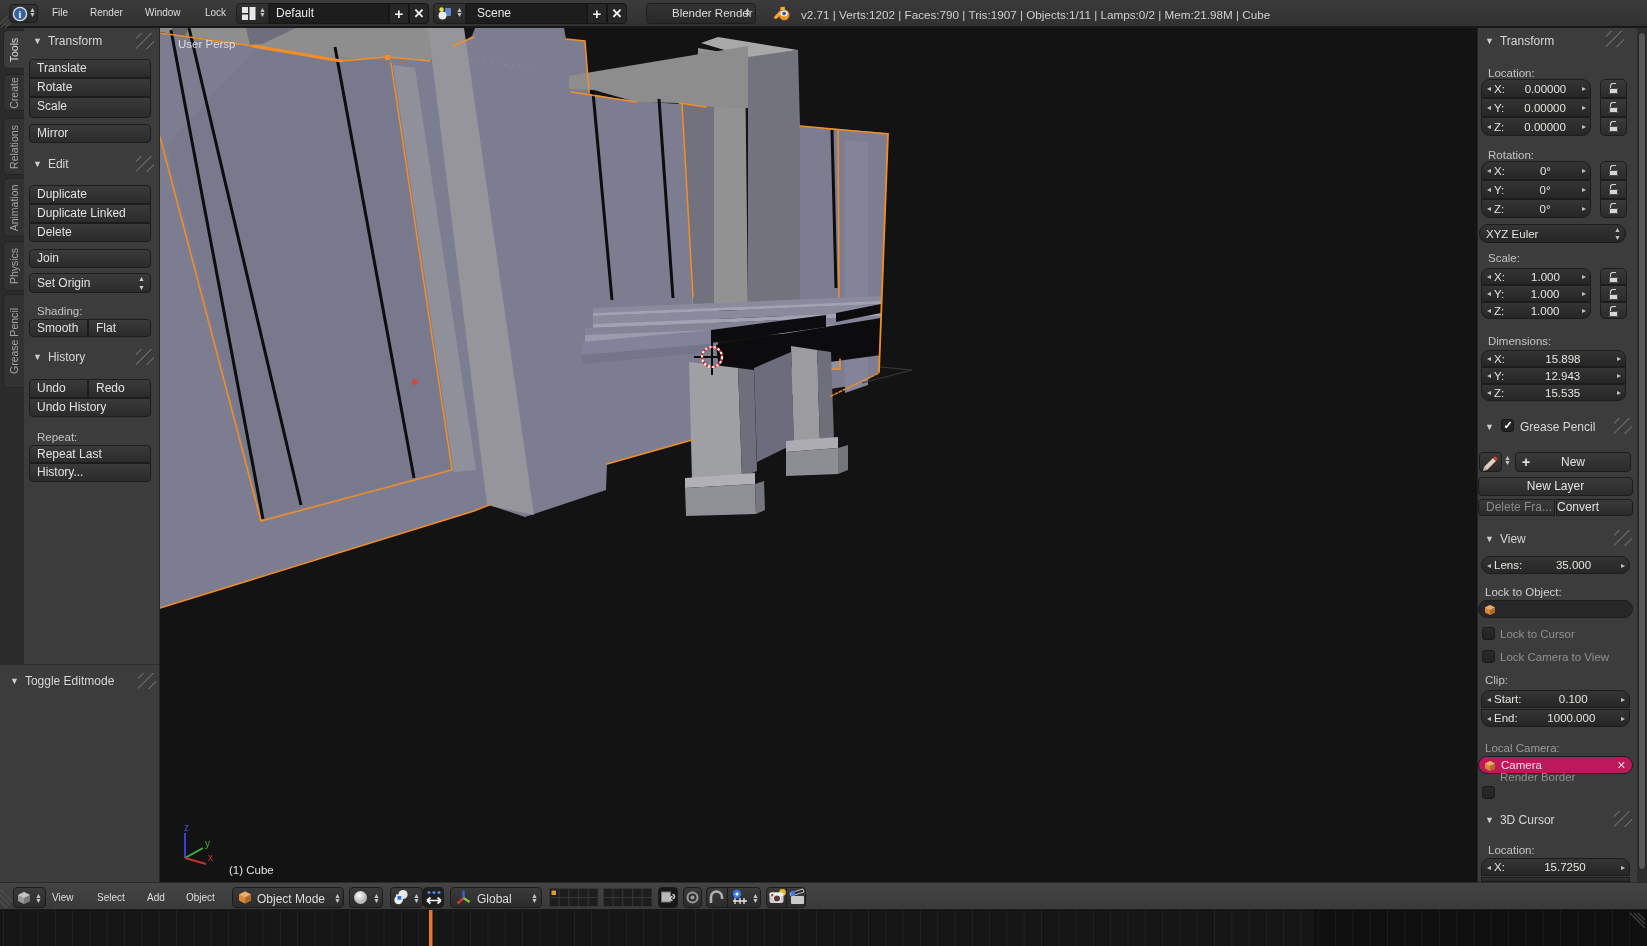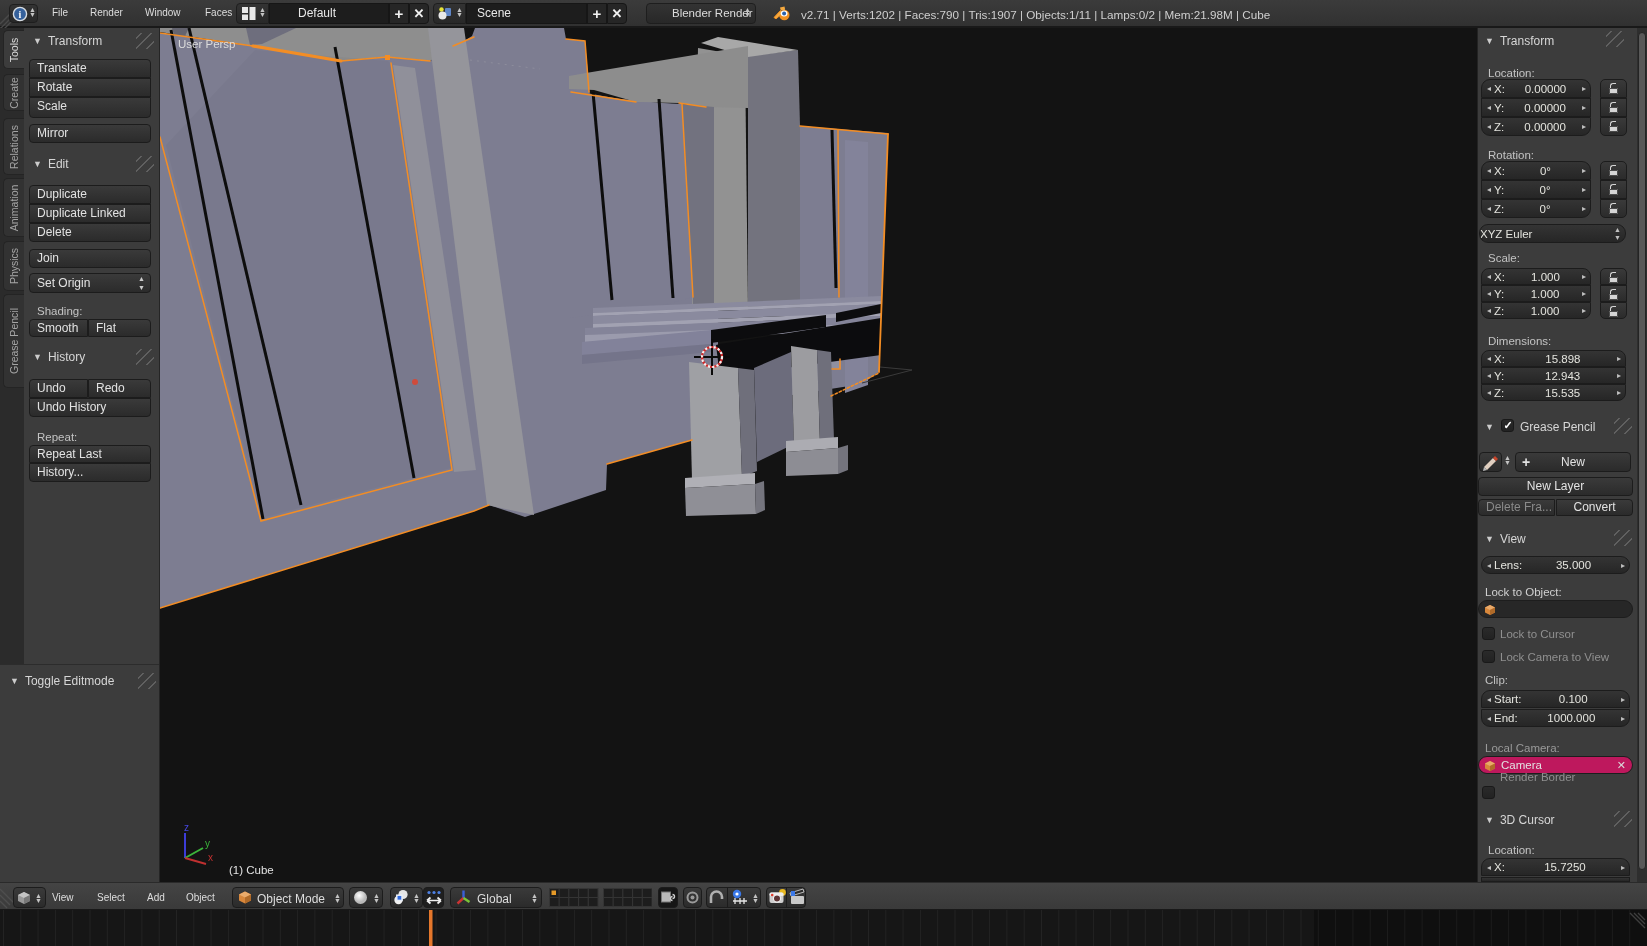--- a/index.html
+++ b/index.html
@@ -55,30 +55,30 @@
       </svg>
  <div class="ddbtn" style="left:9px;top:4px;width:29px;height:19px"></div>
  <svg class="abs" style="left:12px;top:6px" width="16" height="16">
         <circle cx="8" cy="8" r="6.6" fill="#35619c" stroke="#d8dde2" stroke-width="1.4"></circle>
         <text x="8" y="11.5" font-size="10" font-weight="bold" fill="#fff" text-anchor="middle" font-family="Liberation Serif">i</text>
       </svg>
  <div class="updn" style="left:28px;top:8px">▲<br>▼</div>
  <div class="menu" style="left:52px">File</div>
  <div class="menu" style="left:90px">Render</div>
  <div class="menu" style="left:145px">Window</div>
- <div class="menu" style="left:205px">Faces</div>
+ <div class="menu" style="left:205px">Lock</div>
 
  <div class="ddbtn" style="left:236px;top:3px;width:33px;height:21px;border-radius:4px 0 0 4px"></div>
  <svg class="abs" style="left:241px;top:6px" width="16" height="15">
         <rect x="1" y="1" width="6" height="6" fill="#e8e8e8"></rect>
         <rect x="1" y="8.5" width="6" height="5.5" fill="#e8e8e8"></rect>
         <rect x="8.5" y="1" width="6" height="13" fill="#e8e8e8"></rect>
       </svg>
  <div class="updn" style="left:258px;top:8px">▲<br>▼</div>
- <div class="dfield" style="left:269px;top:3px;width:120px;height:21px;border-radius:0;line-height:19px;padding-left:28px">Default</div>
+ <div class="dfield" style="left:269px;top:3px;width:120px;height:21px;border-radius:0;line-height:19px;padding-left:6px">Default</div>
  <div class="dfield" style="left:389px;top:3px;width:20px;height:21px;background:#262626;text-align:center;line-height:19px;font-weight:bold;font-size:15px;color:#f2f2f2">+</div>
  <div class="dfield" style="left:409px;top:3px;width:20px;height:21px;background:#262626;text-align:center;line-height:19px;font-weight:bold;font-size:13px;color:#f2f2f2;border-radius:0 4px 4px 0">✕</div>
 
  <div class="ddbtn" style="left:433px;top:3px;width:33px;height:21px;border-radius:4px 0 0 4px"></div>
  <svg class="abs" style="left:437px;top:6px" width="17" height="15">
         <circle cx="4.5" cy="3.5" r="2.2" fill="#e7e437"></circle>
         <rect x="8" y="2" width="6" height="8" rx="1" fill="#5f86c7"></rect>
         <circle cx="5.5" cy="9.5" r="4" fill="#e9e9e9"></circle>
       </svg>
  <div class="updn" style="left:455px;top:8px">▲<br>▼</div>
@@ -303,21 +303,21 @@
  <div class="bfield nf" style="left:3px;top:171px;width:110px;height:19px;border-radius:0 0 9px 9px">
         <span class="la">◂</span>
         <span>Z:</span>
         <span class="nv">0°</span>
         <span class="ra">▸</span>
       </div>
  <div class="lockb" style="left:122px;top:133px;border-radius:5px 5px 0 0"></div>
  <div class="lockb" style="left:122px;top:152px;border-radius:0"></div>
  <div class="lockb" style="left:122px;top:171px;border-radius:0 0 5px 5px"></div>
  <div class="bfield nf" style="left:1px;top:196px;width:147px;height:19px">
-        <span style="">XYZ Euler</span>
+        <span style="padding-left:6px">XYZ Euler</span>
         <span class="ra" style="font-size:7px;line-height:8px">▲<br>▼</span>
       </div>
  <div class="lbl" style="left:10px;top:224px">Scale:</div>
  <div class="bfield nf" style="left:3px;top:240px;width:110px;height:17px;border-radius:8px 8px 0 0">
         <span class="la">◂</span>
         <span>X:</span>
         <span class="nv">1.000</span>
         <span class="ra">▸</span>
       </div>
  <div class="bfield nf" style="left:3px;top:257px;width:110px;height:17px;border-radius:0">
@@ -361,21 +361,21 @@
  <div class="grip" style="left:136px;top:390px"></div>
  <div class="bb" style="left:1px;top:424px;width:23px;height:20px;padding:0"><svg width="21" height="18">
           <path d="M4 14 L13 5 L16 8 L7 17z" fill="#e0cfc0"></path>
           <path d="M13 5 L16 8 L18 6 L15 3z" fill="#c8452b"></path>
           <path d="M4 14 L3 18 L7 17z" fill="#b9b9b9"></path>
         </svg></div>
  <div class="updn" style="left:25px;top:428px">▲<br>▼</div>
  <div class="bb" style="left:37px;top:424px;width:116px;height:20px;text-align:center;padding-left:0;line-height:18px"><span style="font-size:14px;font-weight:bold;position:absolute;left:6px;top:0">+</span>New</div>
  <div class="bb" style="left:0px;top:449px;width:155px;height:19px;text-align:center;padding-left:0">New Layer</div>
  <div class="bb" style="left:0px;top:471px;width:77px;height:17px;line-height:14px;border-radius:4px 0 0 4px;color:#8a8a8a">Delete Fra...</div>
- <div class="bb" style="left:78px;top:471px;width:77px;height:17px;line-height:14px;border-radius:0 4px 4px 0;text-align:center;padding-left:0">Convert</div>
+ <div class="bb" style="left:78px;top:471px;width:77px;height:17px;line-height:14px;border-radius:0 4px 4px 0;text-align:left;padding-left:0">Convert</div>
 
  <div class="phead" style="left:7px;top:504px"><span class="tri">▼</span>View</div>
  <div class="grip" style="left:136px;top:502px"></div>
  <div class="bfield nf" style="left:3px;top:528px;width:149px;height:18px;border-radius:9px">
         <span class="la">◂</span>
         <span>Lens:</span>
         <span class="nv">35.000</span>
         <span class="ra">▸</span>
       </div>
  <div class="lbl" style="left:7px;top:558px;color:#d0d0d0">Lock to Object:</div>

